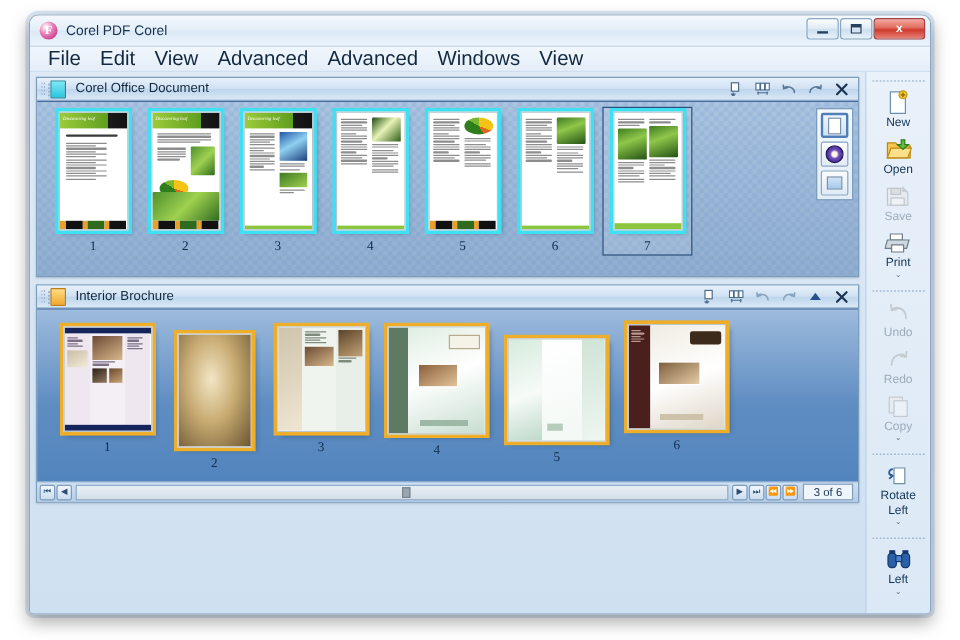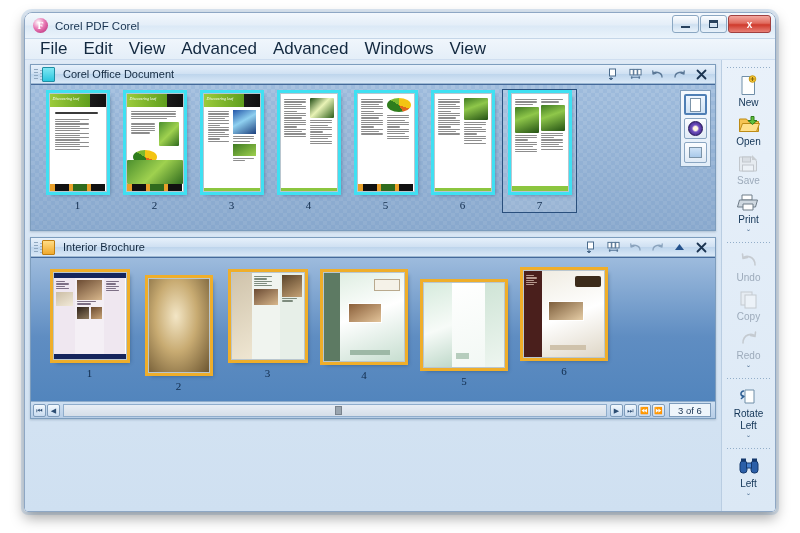--- a/index.html
+++ b/index.html
@@ -820,35 +820,35 @@
           <span class="ico">
             <svg width="20" height="17" viewBox="0 0 20 17">
                 <path d="M16 13 C16 4 6 2.5 4 6.5 M4 6.5 l-0.5 -4.5 M4 6.5 l4.5 -1" stroke="#9aa6b1" stroke-width="1.6" fill="none" stroke-linecap="round"></path>
               </svg>
           </span>
           <span class="lbl">Undo</span>
         </div>
 
         <div class="rbtn dis">
           <span class="ico">
+            <svg width="20" height="17" viewBox="0 0 20 17">
+                <path d="M4 13 C4 4 14 2.5 16 6.5 M16 6.5 l0.5 -4.5 M16 6.5 l-4.5 -1" stroke="#9aa6b1" stroke-width="1.6" fill="none" stroke-linecap="round"></path>
+              </svg>
+          </span>
+          <span class="lbl">Redo</span>
+        </div>
+
+        <div class="rbtn dis">
+          <span class="ico">
             <svg width="20" height="19" viewBox="0 0 20 19">
                 <rect x="2" y="2" width="11" height="13" fill="#e9eef3" stroke="#98a4ae"></rect>
                 <rect x="6" y="5" width="11" height="13" fill="#f7fafc" stroke="#98a4ae"></rect>
               </svg>
           </span>
           <span class="lbl">Copy</span>
-        </div>
-
-        <div class="rbtn dis">
-          <span class="ico">
-            <svg width="20" height="17" viewBox="0 0 20 17">
-                <path d="M4 13 C4 4 14 2.5 16 6.5 M16 6.5 l0.5 -4.5 M16 6.5 l-4.5 -1" stroke="#9aa6b1" stroke-width="1.6" fill="none" stroke-linecap="round"></path>
-              </svg>
-          </span>
-          <span class="lbl">Redo</span>
         </div>
 
         <div class="chev">ˇ</div>
         <div class="rail-sep"></div>
 
         <div class="rbtn">
           <span class="ico">
             <svg width="21" height="19" viewBox="0 0 21 19">
                 <path d="M7 3h9v13H7z" fill="#fdfefe" stroke="#6f8ea8"></path>
                 <path d="M6 9.5 C2 9 2 5 5.5 4 M6 9.5 l-3 -1.6 M6 9.5 l-2.6 2" stroke="#2f5f92" stroke-width="1.5" fill="none" stroke-linecap="round"></path>

